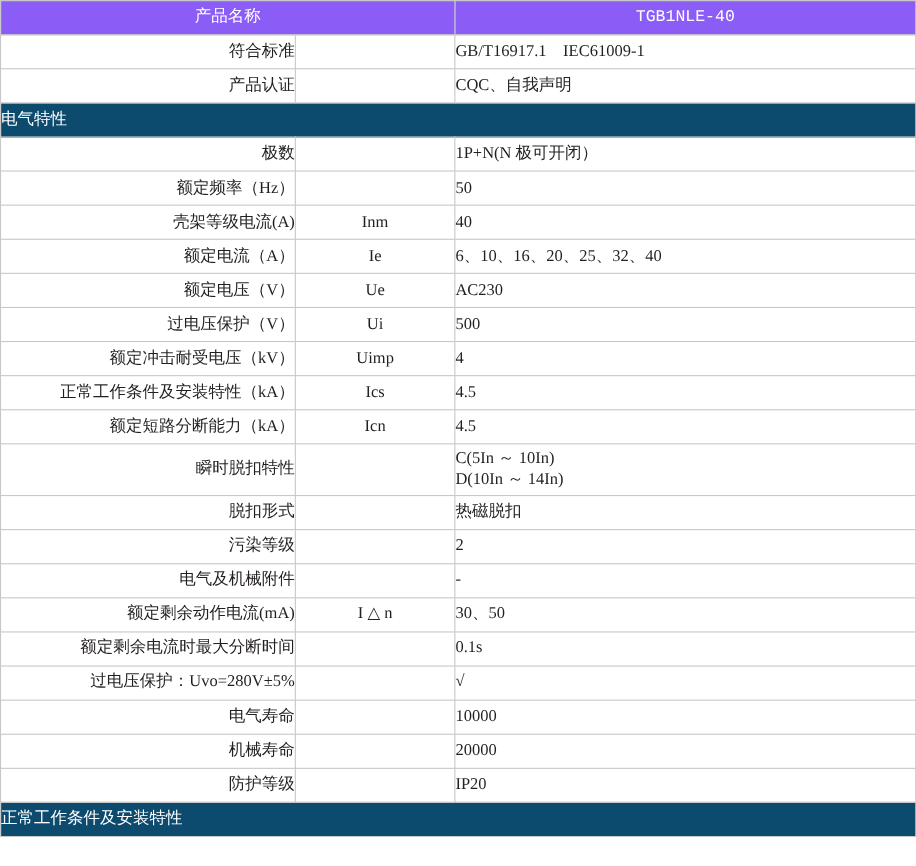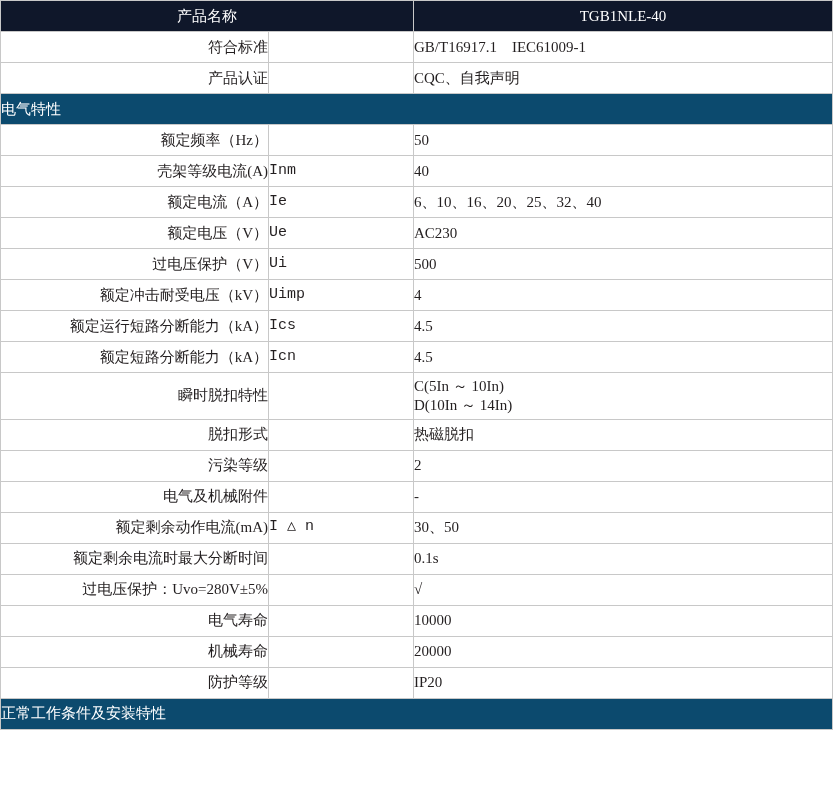--- a/index.html
+++ b/index.html
@@ -23,35 +23,36 @@
     padding: 4px 0;
     height: 22px;
     vertical-align: middle;
   }
   td.c-name {
     padding-left: 8px;
     text-align: right;
     width: 268px;
   }
   td.c-sym {
-    text-align: left;
+    text-align: center;
     width: 145px;
-    font-family: Liberation Mono, monospace;
+    font-family: Liberation Serif, serif;
   }
   td.c-val {
     text-align: left;
   }
   
   tr.header-row td {
-    background: #0f172a;
+    background: #8b5cf6;
     color: #ffffff;
     text-align: center;
     font-size: 15px;
     height: 26px;
     border-color: #e7a968;
+    font-family: Liberation Mono, monospace;
   }
   tr.header-row td.c-name {
     text-align: center;
     padding-left: 0;
   }
   
   tr.section-row td {
     background: #0c4a6e;
     color: #ffffff;
     text-align: left;
@@ -88,20 +89,25 @@
       </tr>
       <tr class="data-row">
         <td class="c-name">产品认证</td>
         <td class="c-sym"></td>
         <td class="c-val">CQC、自我声明</td>
       </tr>
       <tr class="section-row">
         <td colspan="3">电气特性</td>
       </tr>
       <tr class="data-row">
+        <td class="c-name">极数</td>
+        <td class="c-sym"></td>
+        <td class="c-val">1P+N(N 极可开闭）</td>
+      </tr>
+      <tr class="data-row">
         <td class="c-name">额定频率（Hz）</td>
         <td class="c-sym"></td>
         <td class="c-val">50</td>
       </tr>
       <tr class="data-row">
         <td class="c-name">壳架等级电流(A)</td>
         <td class="c-sym">Inm</td>
         <td class="c-val">40</td>
       </tr>
       <tr class="data-row">
@@ -118,21 +124,21 @@
         <td class="c-name">过电压保护（V）</td>
         <td class="c-sym">Ui</td>
         <td class="c-val">500</td>
       </tr>
       <tr class="data-row">
         <td class="c-name">额定冲击耐受电压（kV）</td>
         <td class="c-sym">Uimp</td>
         <td class="c-val">4</td>
       </tr>
       <tr class="data-row">
-        <td class="c-name">额定运行短路分断能力（kA）</td>
+        <td class="c-name">正常工作条件及安装特性（kA）</td>
         <td class="c-sym">Ics</td>
         <td class="c-val">4.5</td>
       </tr>
       <tr class="data-row">
         <td class="c-name">额定短路分断能力（kA）</td>
         <td class="c-sym">Icn</td>
         <td class="c-val">4.5</td>
       </tr>
       <tr class="data-row">
         <td class="c-name tall">瞬时脱扣特性</td>

